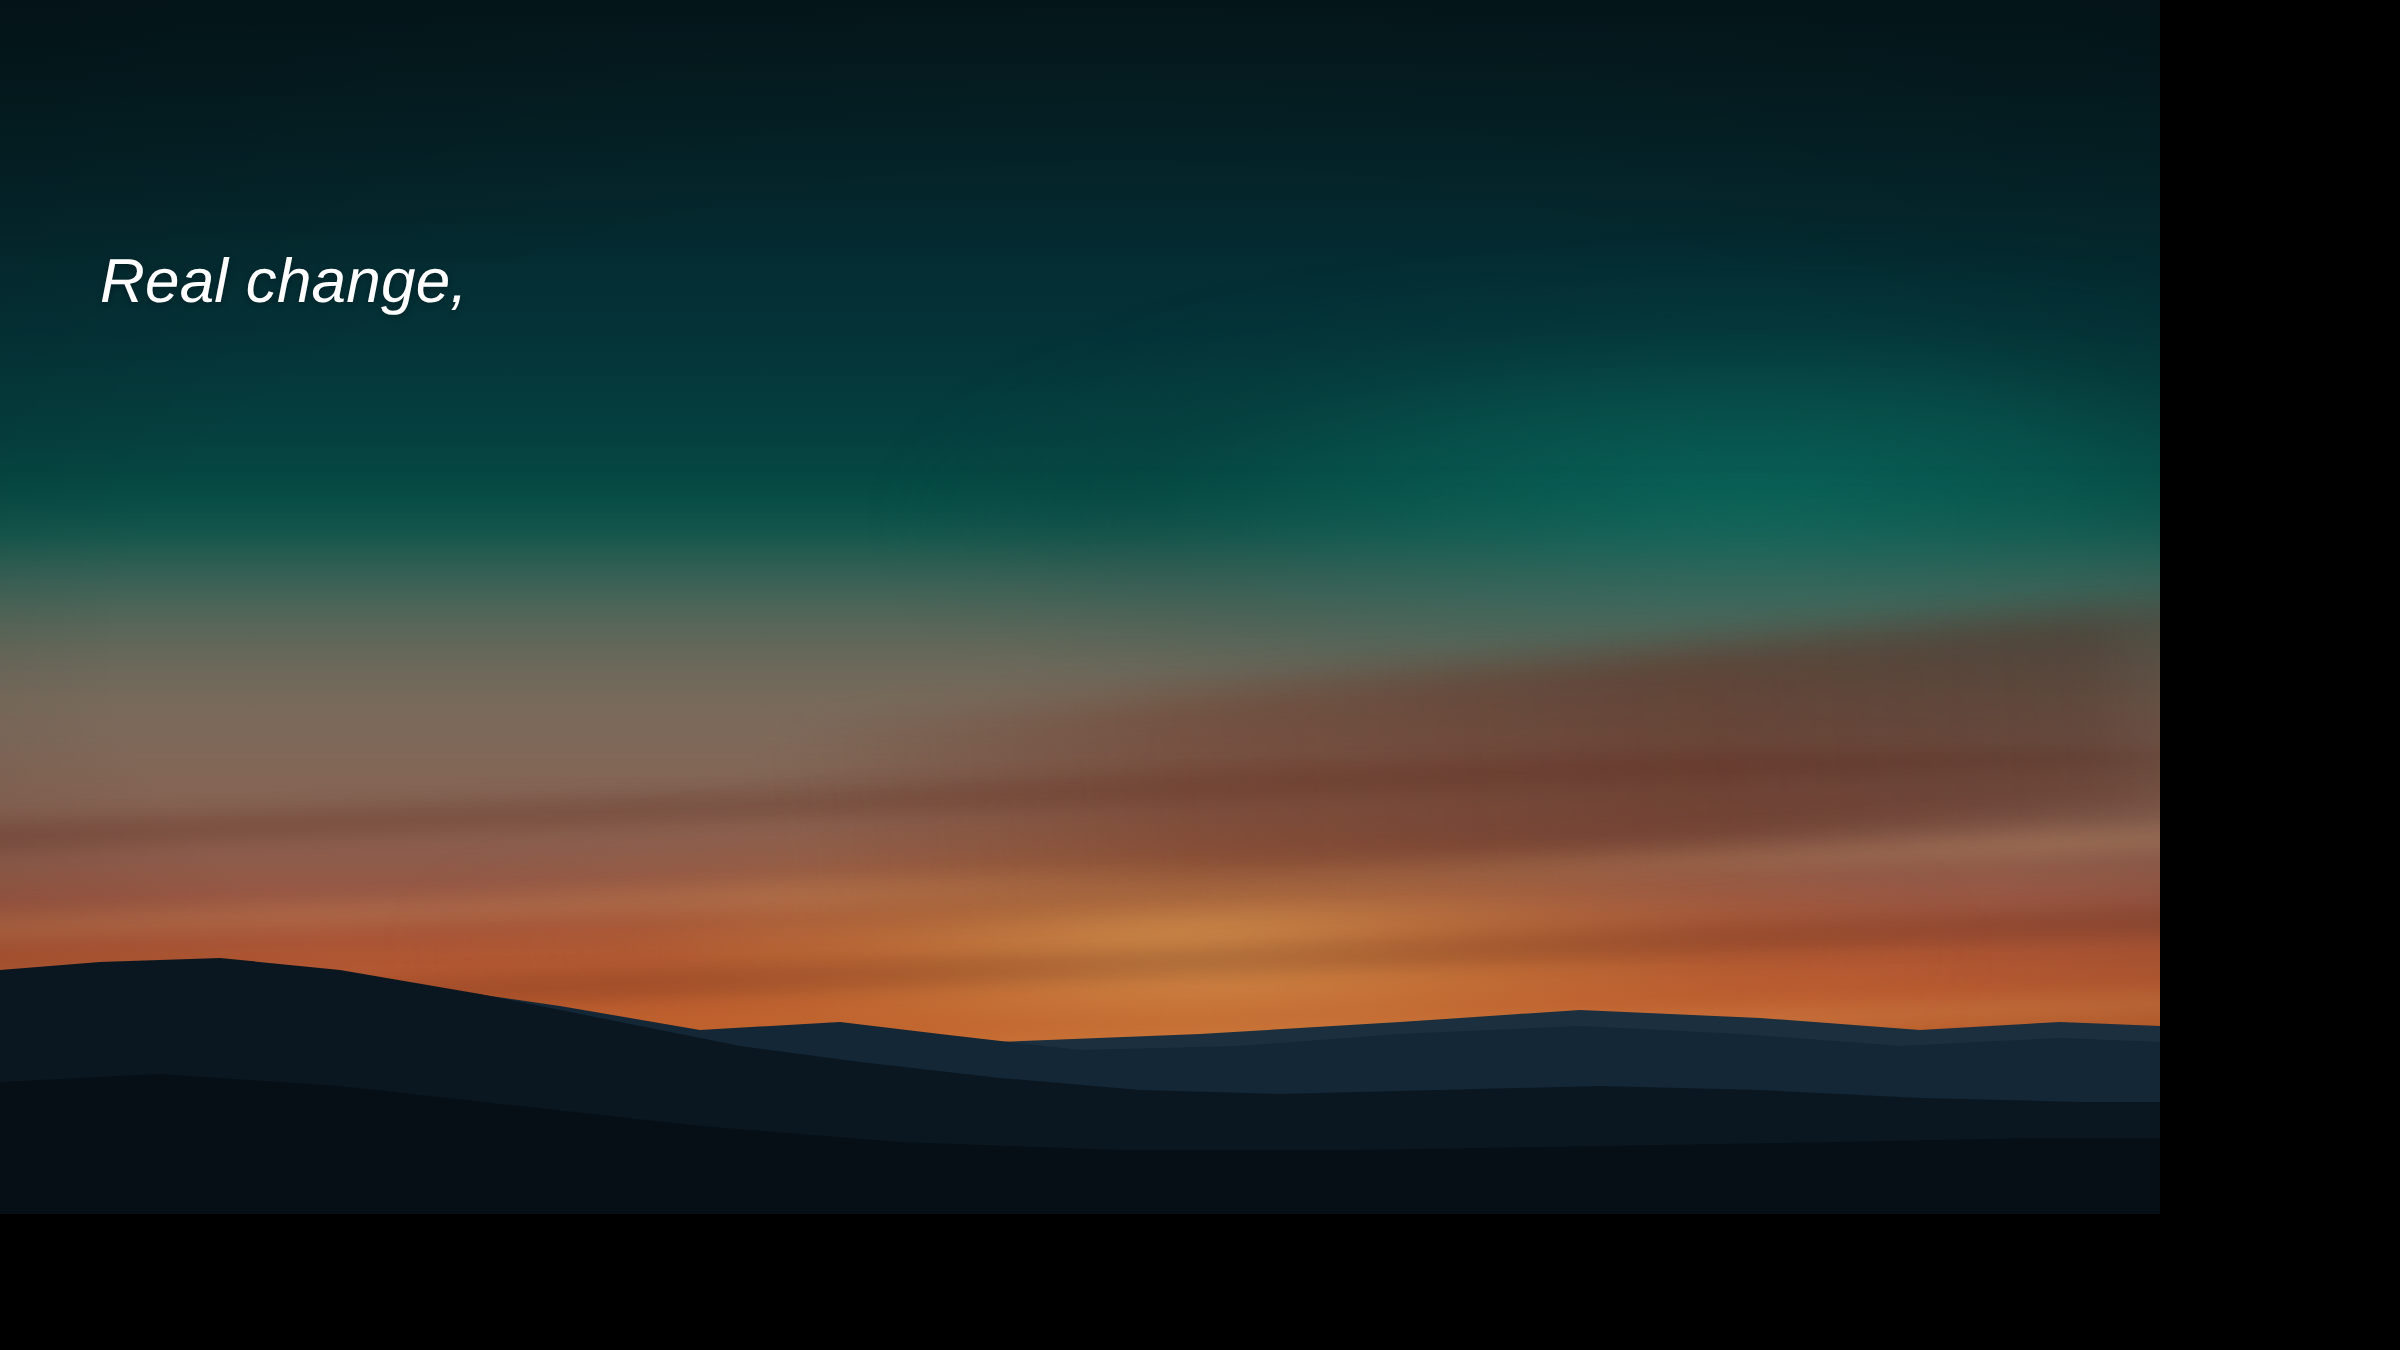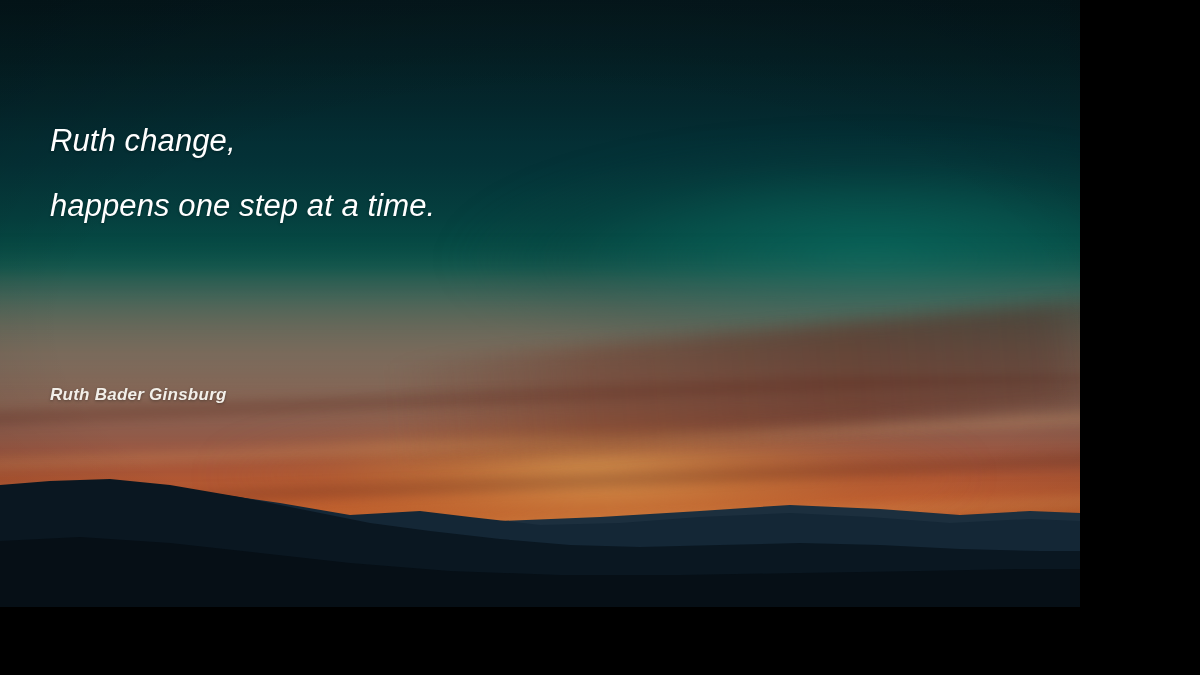--- a/index.html
+++ b/index.html
@@ -257,24 +257,22 @@
         <path fill="#0a1721" d="M0,18 L50,14 L110,12 L170,18 L240,30 L310,44 L370,56 L430,64
                  L500,72 L570,78 L640,80 L720,78 L800,76 L880,78 L960,82 L1040,84
                  L1080,84 L1080,140 L0,140 Z"></path>
 
         <path fill="#060f16" d="M0,74 L80,70 L170,76 L260,86 L350,96 L450,104 L560,108 L680,108
                  L800,106 L920,104 L1020,102 L1080,102 L1080,140 L0,140 Z"></path>
       </svg>
     </div>
 
     <div id="quote-block">
-      <div class="quote-line">Ruth change,</div>
-      <div class="quote-line">happens one step at a time.</div>
+      <div class="quote-line">Real change,</div>
     </div>
 
-    <div id="attribution">Ruth Bader Ginsburg</div>
 
   </div>
 
   <div class="letterbox-right"></div>
   <div class="letterbox-bottom"></div>
 
 </div>
 
 </body></html>

